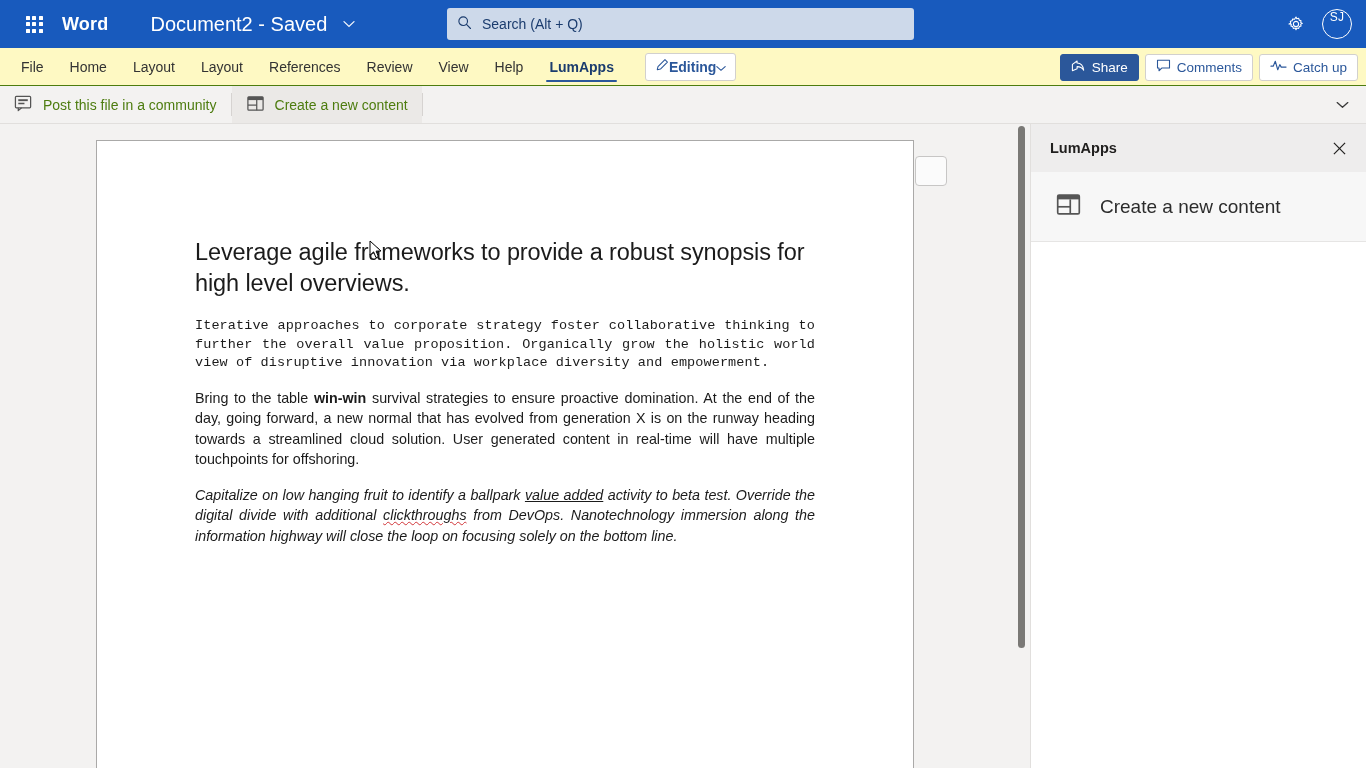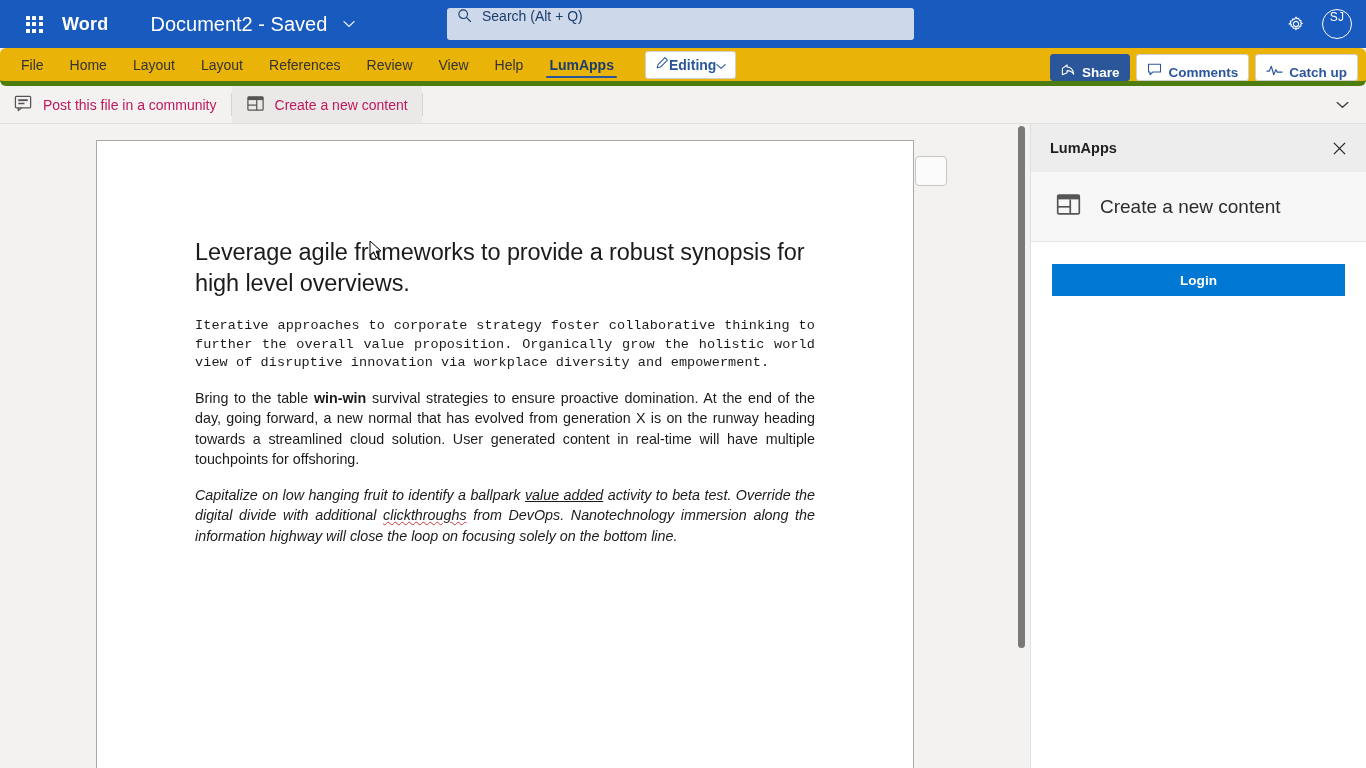--- a/index.html
+++ b/index.html
@@ -54,20 +54,21 @@
   }
   .search-wrap {
     position: absolute;
     left: 447px;
     top: 8px;
     width: 467px;
     height: 32px;
     background: #cdd9ea;
     border-radius: 3px;
     display: flex;
+    align-items: center;
     padding: 0 10px;
     cursor: text;
   }
   .search-wrap svg { flex: none; }
   .search-text {
     color: #1b3c6e;
     font-size: 14px;
     margin-left: 10px;
   }
   .title-right {
@@ -91,26 +92,25 @@
     color: #fff;
     font-size: 12px;
     display: flex; align-items: flex-start; justify-content: center;
     cursor: pointer;
     letter-spacing: .3px;
   }
 
   
   .ribbon {
     height: 38px;
-    background: #eab308;
+    background: #fef9c3;
     display: flex;
     align-items: stretch;
     position: relative;
-    border-bottom: 5px solid #4d7c0f;
-    border-radius: 6px;
+    border-bottom: 1px solid #4d7c0f;
   }
   .tabs { display: flex; align-items: stretch; padding-left: 8px; }
   .tab {
     padding: 0 13px;
     display: flex;
     align-items: center;
     font-size: 14px;
     color: #333333;
     cursor: pointer;
     position: relative;
@@ -144,30 +144,30 @@
     position: absolute;
     right: 8px; top: 0;
     height: 38px;
     display: flex;
     align-items: center;
     gap: 6px;
   }
   .rbtn {
     height: 27px;
     display: flex;
-    align-items: flex-end;
+    align-items: center;
     gap: 6px;
     padding: 0 10px;
     border-radius: 3px;
     font-size: 13.5px;
     cursor: pointer;
     border: 1px solid #d2d0ce;
     background: #fff;
     color: #2b579a;
-    font-weight: bold;
+    font-weight: normal;
     white-space: nowrap;
   }
   .rbtn.primary {
     background: #2b579a;
     border-color: #2b579a;
     color: #fff;
   }
 
   
   .addin-bar {
@@ -177,21 +177,21 @@
     align-items: stretch;
     position: relative;
     border-bottom: 1px solid #e1dfdd;
   }
   .addin-btn {
     display: flex;
     align-items: center;
     gap: 10px;
     padding: 0 14px;
     font-size: 14px;
-    color: #be185d;
+    color: #4d7c0f;
     cursor: pointer;
     position: relative;
   }
   .addin-btn.hovered { background: #ebe9e7; }
   .addin-sep {
     width: 1px;
     background: #d6d3d1;
     margin: 7px 0;
     flex: none;
   }
@@ -574,16 +574,15 @@
           <rect x="2" y="3" width="16" height="14" rx="1" fill="none" stroke="#555" stroke-width="1.25"></rect>
           <rect x="2" y="3" width="16" height="3.2" fill="#555"></rect>
           <line x1="11.3" y1="6.2" x2="11.3" y2="17" stroke="#555" stroke-width="1.25"></line>
           <line x1="2" y1="11.7" x2="11.3" y2="11.7" stroke="#555" stroke-width="1.25"></line>
         </svg>
       </span>
       <span class="tp-banner-label">Create a new content</span>
     </div>
 
     <div class="tp-body">
-      <button class="login-btn">Login</button>
     </div>
   </div>
 </div>
 
 </body></html>

